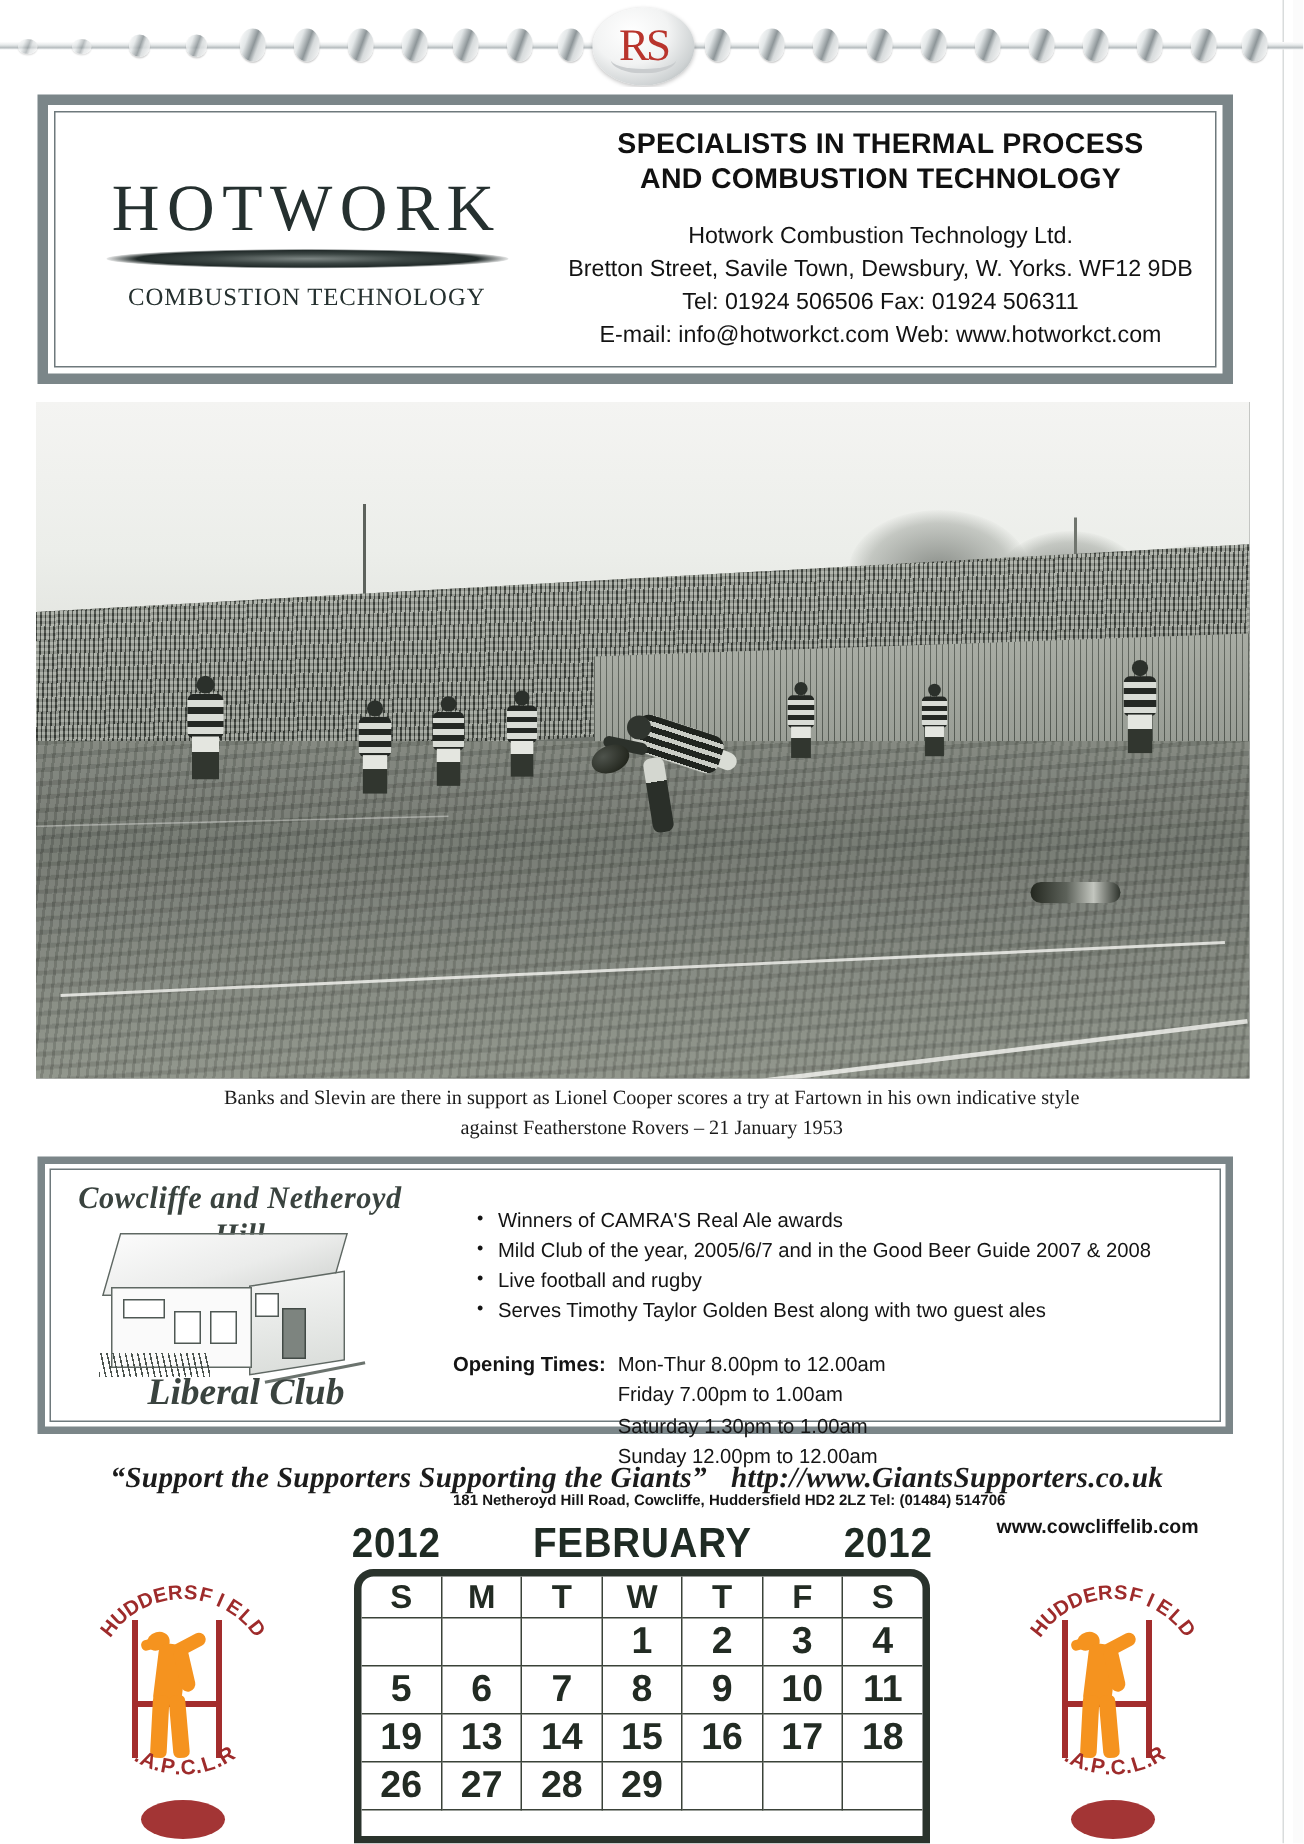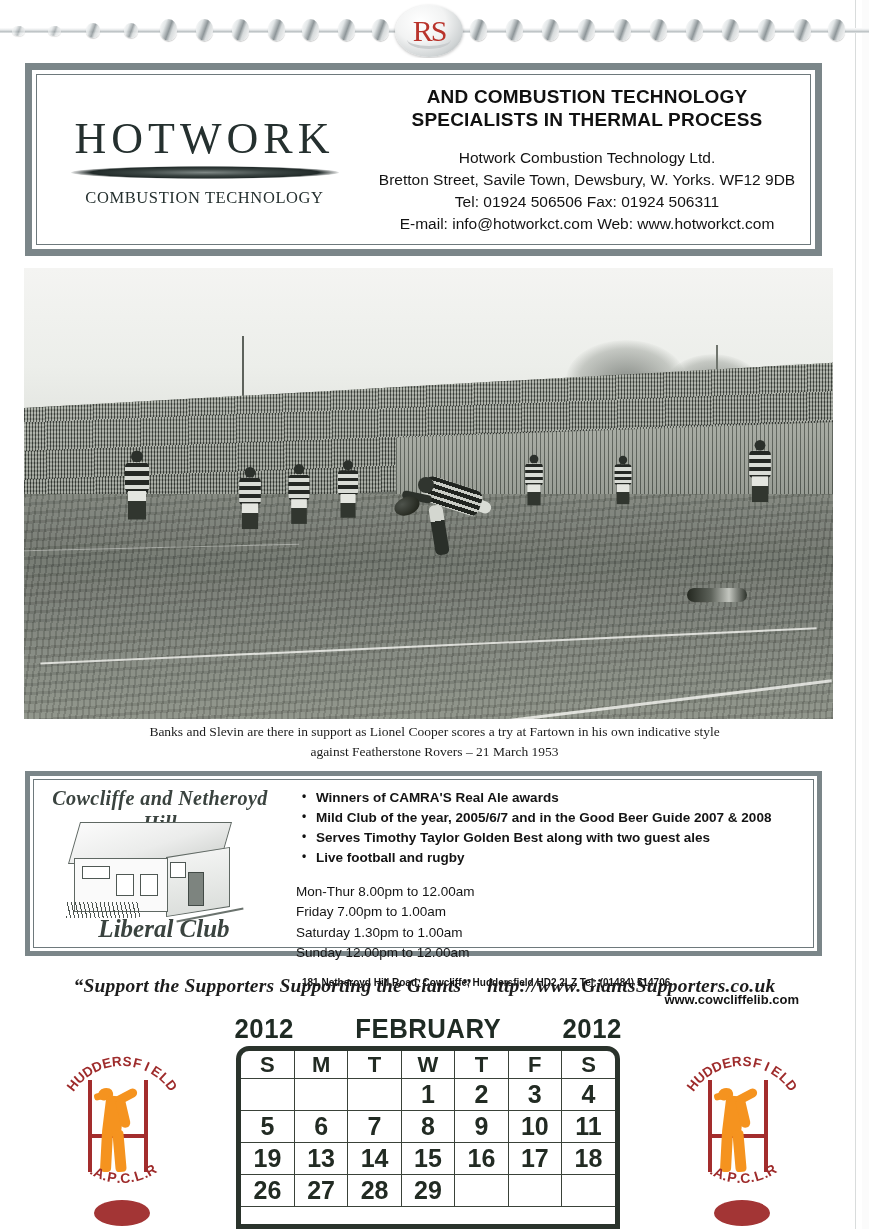--- a/index.html
+++ b/index.html
@@ -121,21 +121,21 @@
      background:#fafafa;border:1px solid #5f6863;}
   .hs-side{position:absolute;left:100px;top:34px;width:62px;height:58px;
      background:linear-gradient(180deg,#f2f3f2,#dcdfdc);border:1px solid #5f6863;
      transform:skewY(-9deg);}
   .hs-win{position:absolute;background:#fff;border:1px solid #4f5854;}
   .hs-door{position:absolute;left:122px;top:54px;width:14px;height:32px;background:#7d847f;border:1px solid #424a46;}
   .hs-grass{position:absolute;left:0px;top:84px;width:74px;height:16px;
      background:repeating-linear-gradient(78deg,#4b534e 0 1px,transparent 1px 4px);}
   .hs-path{position:absolute;left:110px;top:96px;width:68px;height:2px;background:#6b736e;transform:rotate(-11deg);}
   .cc-right{flex:1;padding:9px 8px 4px 4px;color:#141414;}
-  .cc-bullets{list-style:none;margin:0;padding:0 0 0 14px;font-size:13.5px;line-height:1.4;font-weight:bold;}
+  .cc-bullets{list-style:none;margin:16px;padding:0 0 0 14px;font-size:13.5px;line-height:1.4;}
   .cc-bullets li{position:relative;padding-left:14px;margin-bottom:1px;}
   .cc-bullets li:before{content:"\2022";position:absolute;left:0;top:-1px;font-size:12px;}
   .cc-times{margin-top:14px;display:flex;font-size:13.5px;line-height:1.52;}
   .cc-times-label{font-weight:bold;padding-left:14px;white-space:nowrap;}
   .cc-times-list{padding-left:8px;}
   .cc-addr{margin-top:13px;padding-left:14px;font-size:10px;font-weight:bold;}
   .cc-web{margin-top:4px;text-align:right;padding-right:6px;font-size:13px;font-weight:bold;}
 
   
   .tagline{position:absolute;left:0;top:975px;width:849px;text-align:center;
@@ -231,22 +231,22 @@
 
   <div class="hotwork">
     <div class="hw-inner">
       <div class="hw-left">
         <div class="hw-word">HOTWORK</div>
         <div class="hw-rule"></div>
         <div class="hw-sub">COMBUSTION TECHNOLOGY</div>
       </div>
       <div class="hw-right">
         <div class="hw-head">
+          <div>SPECIALISTS IN THERMAL PROCESS</div>
           <div>AND COMBUSTION TECHNOLOGY</div>
-          <div>SPECIALISTS IN THERMAL PROCESS</div>
         </div>
         <div class="hw-addr">
           <div>Hotwork Combustion Technology Ltd.</div>
           <div>Bretton Street, Savile Town, Dewsbury, W. Yorks. WF12 9DB</div>
           <div>Tel: 01924 506506  Fax: 01924 506311</div>
           <div>E-mail: info@hotworkct.com  Web: www.hotworkct.com</div>
         </div>
       </div>
     </div>
   </div>
@@ -307,21 +307,21 @@
       <div class="sc-head"></div>
       <div class="sc-arm"></div>
       <div class="sc-ball"></div>
       <div class="sc-leg"></div>
     </div>
     <div class="ph-prone"></div>
   </div>
 
   <div class="caption">
     <div>Banks and Slevin are there in support as Lionel Cooper scores a try at Fartown in his own indicative style</div>
-    <div>against Featherstone Rovers – 21 March 1953</div>
+    <div>against Featherstone Rovers – 21 January 1953</div>
   </div>
 
   <div class="cowcliffe">
     <div class="cc-inner">
       <div class="cc-left">
         <div class="cc-script-top">Cowcliffe and Netheroyd Hill</div>
         <div class="cc-house">
           <div class="hs-roof"></div>
           <div class="hs-side"></div>
           <div class="hs-front"></div>
@@ -335,24 +335,25 @@
         </div>
         <div class="cc-script-bot">Liberal Club</div>
       </div>
       <div class="cc-right">
         <ul class="cc-bullets">
           <li>Winners of CAMRA'S Real Ale awards</li>
           <li style="list-style:none">
             
             <span>Mild Club of the year, 2005/6/7 and in the Good Beer Guide 2007 &amp; 2008</span>
           </li>
+          <li>Live football and rugby</li>
           <li>Serves Timothy Taylor Golden Best along with two guest ales</li>
-          <li>Live football and rugby</li>
         </ul>
         <div class="cc-times">
+          <div class="cc-times-label">Opening Times:</div>
           <div class="cc-times-list">
             <div>Mon-Thur 8.00pm to 12.00am</div>
             <div>Friday 7.00pm to 1.00am</div>
             <div>Saturday 1.30pm to 1.00am</div>
             <div>Sunday 12.00pm to 12.00am</div>
           </div>
         </div>
         <div class="cc-addr">181 Netheroyd Hill Road, Cowcliffe, Huddersfield HD2 2LZ  Tel: (01484) 514706</div>
         <div class="cc-web">www.cowcliffelib.com</div>
       </div>

